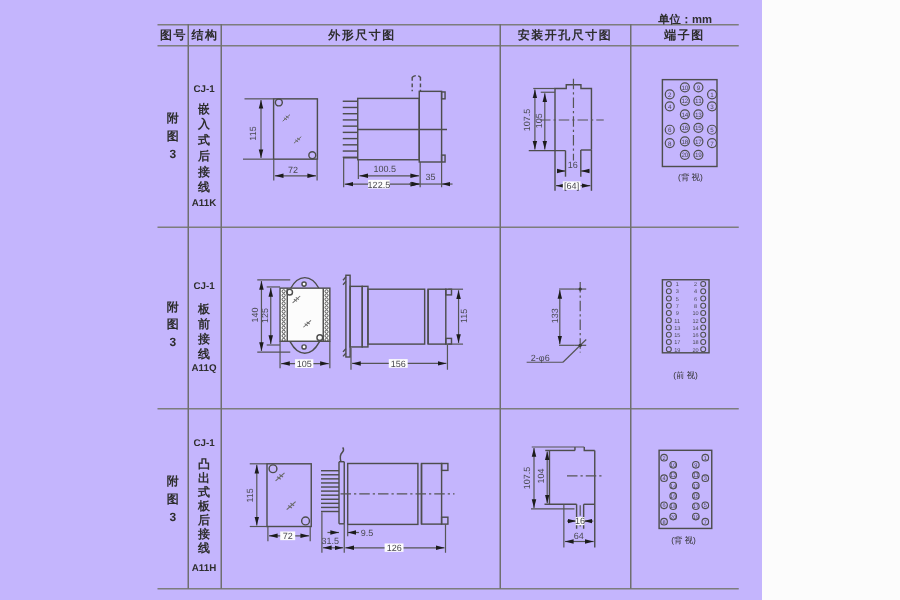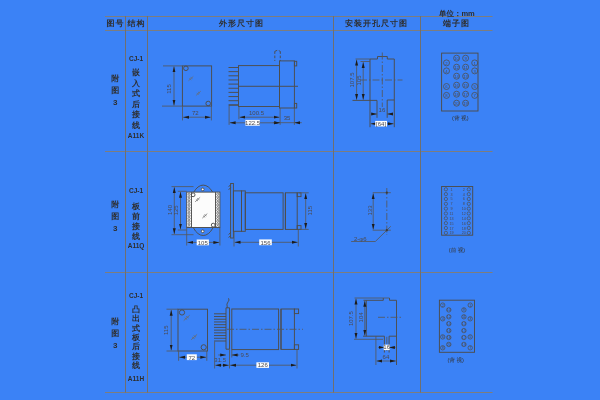--- a/index.html
+++ b/index.html
@@ -1,16 +1,16 @@
 <!DOCTYPE html>
 <html><head>
 <meta charset="utf-8">
 <style>
   html,body{margin:0;padding:0;background:#fcfcfc;}
-  #page{position:relative;width:600px;height:400px;background:#3b82f6;overflow:hidden;
+  #page{position:relative;width:508px;height:400px;background:#c4b5fd;overflow:hidden;
         font-family:"Liberation Sans", sans-serif;}
   svg{position:absolute;left:0;top:0;}
   text{font-family:"Liberation Sans", sans-serif;}
   .hd{font-size:8px;font-weight:bold;fill:#2e2e2e;letter-spacing:1px;}
   .st{font-size:8px;font-weight:bold;fill:#2e2e2e;}
   .sm{font-size:6.5px;font-weight:bold;fill:#2e2e2e;}
   .dt{font-size:6px;fill:#4a4a52;}
   .tn1{font-size:4.2px;fill:#4a4a55;}
   .tn2{font-size:3.7px;fill:#4a4a55;}
   .vw{font-size:5.6px;fill:#333;}

